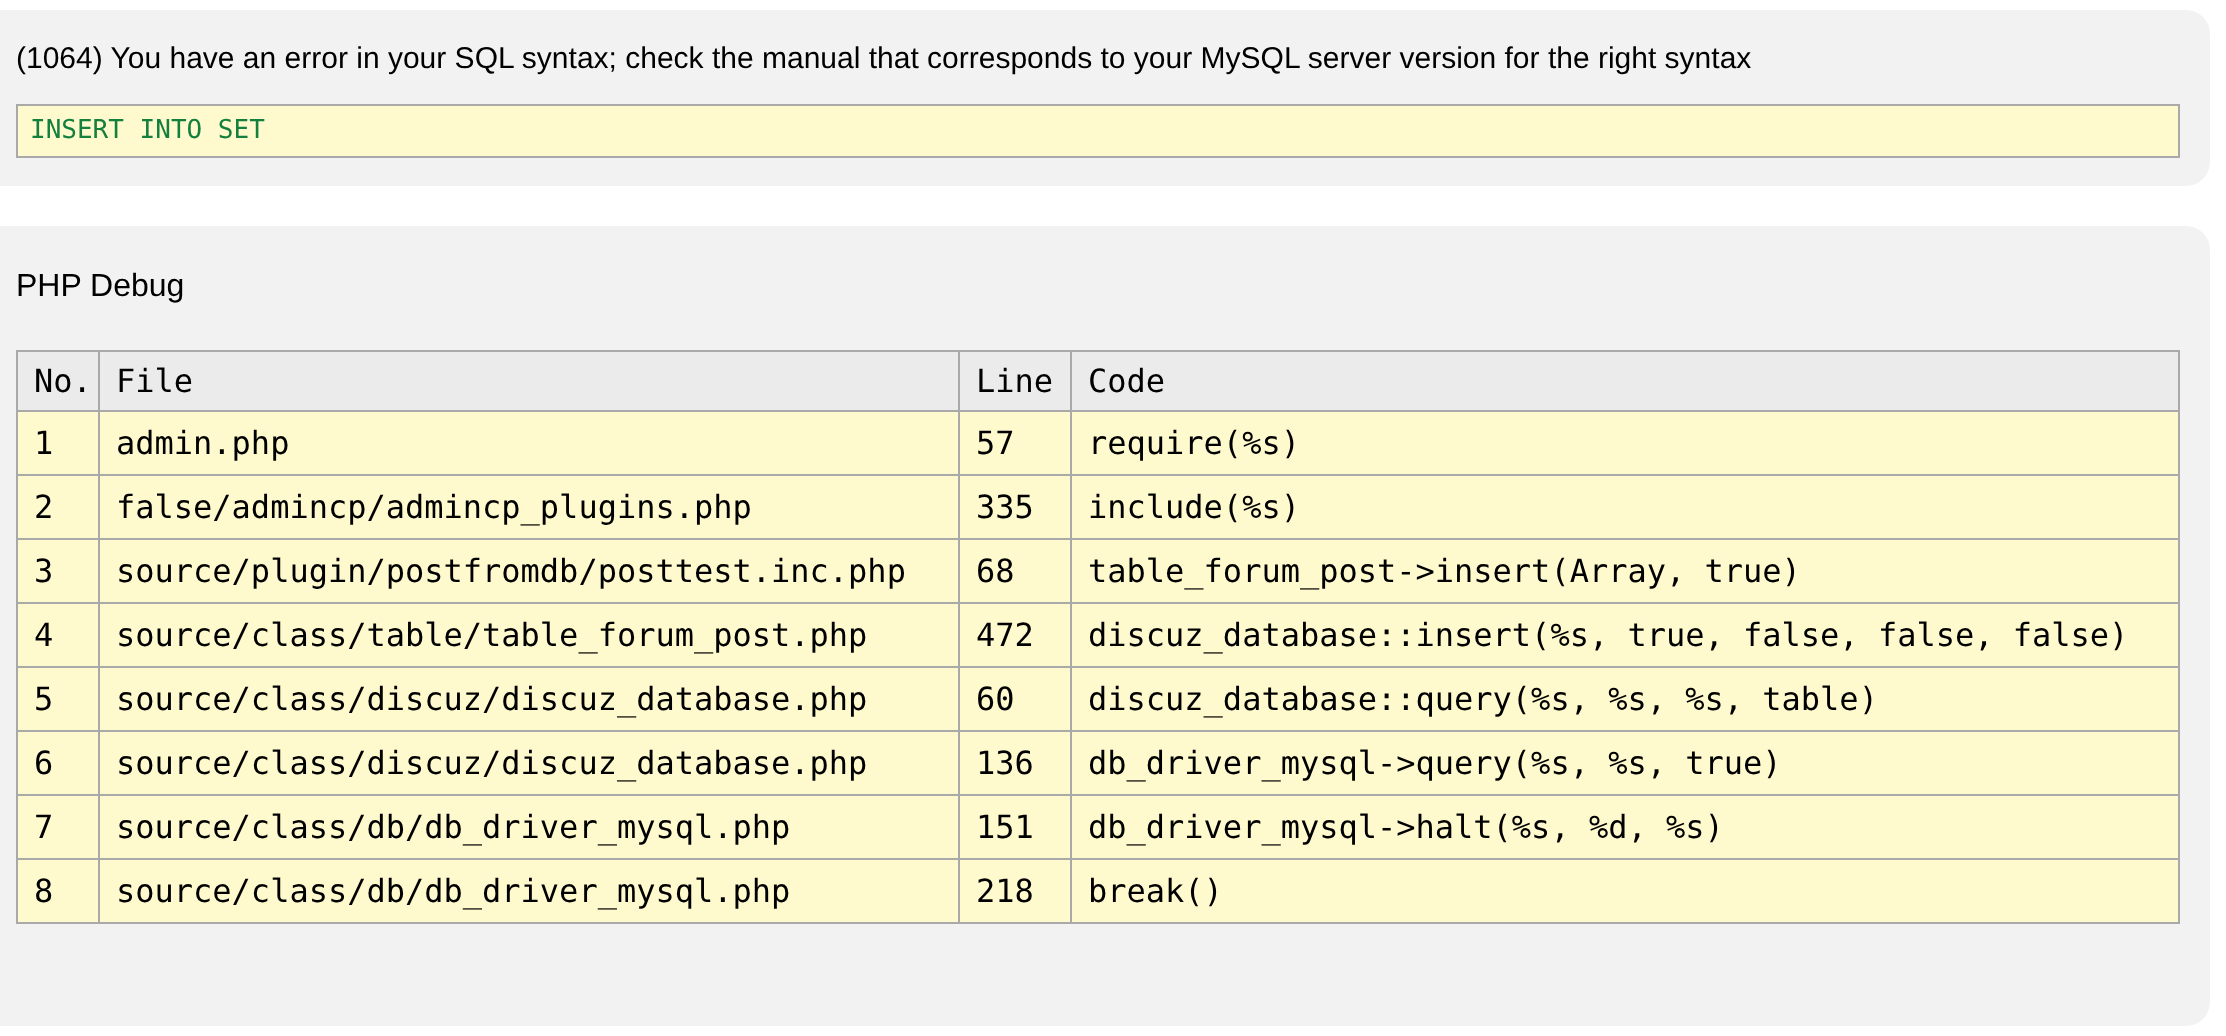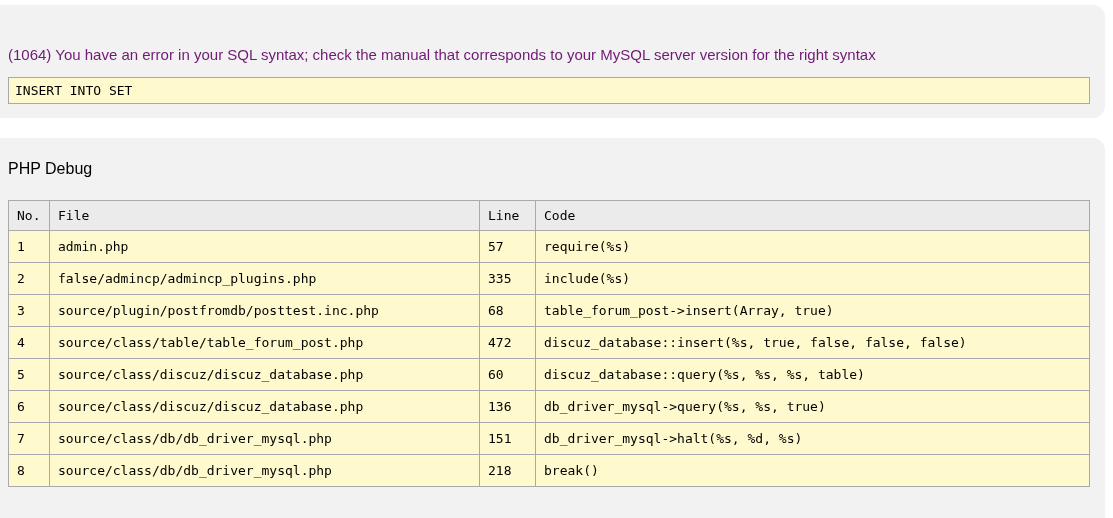--- a/index.html
+++ b/index.html
@@ -16,49 +16,48 @@
     border-radius: 0 12px 12px 0;
     margin-right: 8px;
   }
   .panel-error {
     margin-top: 5px;
     padding: 12px 15px 14px 8px;
   }
   .error-message {
     font-size: 15px;
     line-height: 26px;
-    color: #701a75;
-    margin-top: 25px;
+    color: #000000;
   }
   .sql-box {
     margin-top: 9px;
     background: #FFFACD;
     border: 1px solid #A9A9A9;
     padding: 5px 6px;
     font-family: "DejaVu Sans Mono", monospace;
     font-size: 13px;
     line-height: 15px;
-    color: #000000;
+    color: #15803d;
   }
   .panel-debug {
     margin-top: 20px;
     padding: 22px 15px 30px 8px;
     min-height: 400px;
   }
   .debug-title {
     font-size: 16px;
     font-weight: normal;
     margin: 0 0 22px 0;
     color: #000000;
   }
   table.debug-table {
     border-collapse: collapse;
     width: 1082px;
     font-family: "DejaVu Sans Mono", monospace;
-    font-size: 13px;
+    font-size: 16px;
     table-layout: fixed;
   }
   table.debug-table th,
   table.debug-table td {
     border: 1px solid #A9A9A9;
     padding: 0 8px;
     text-align: left;
     font-weight: normal;
     white-space: nowrap;
     overflow: hidden;

